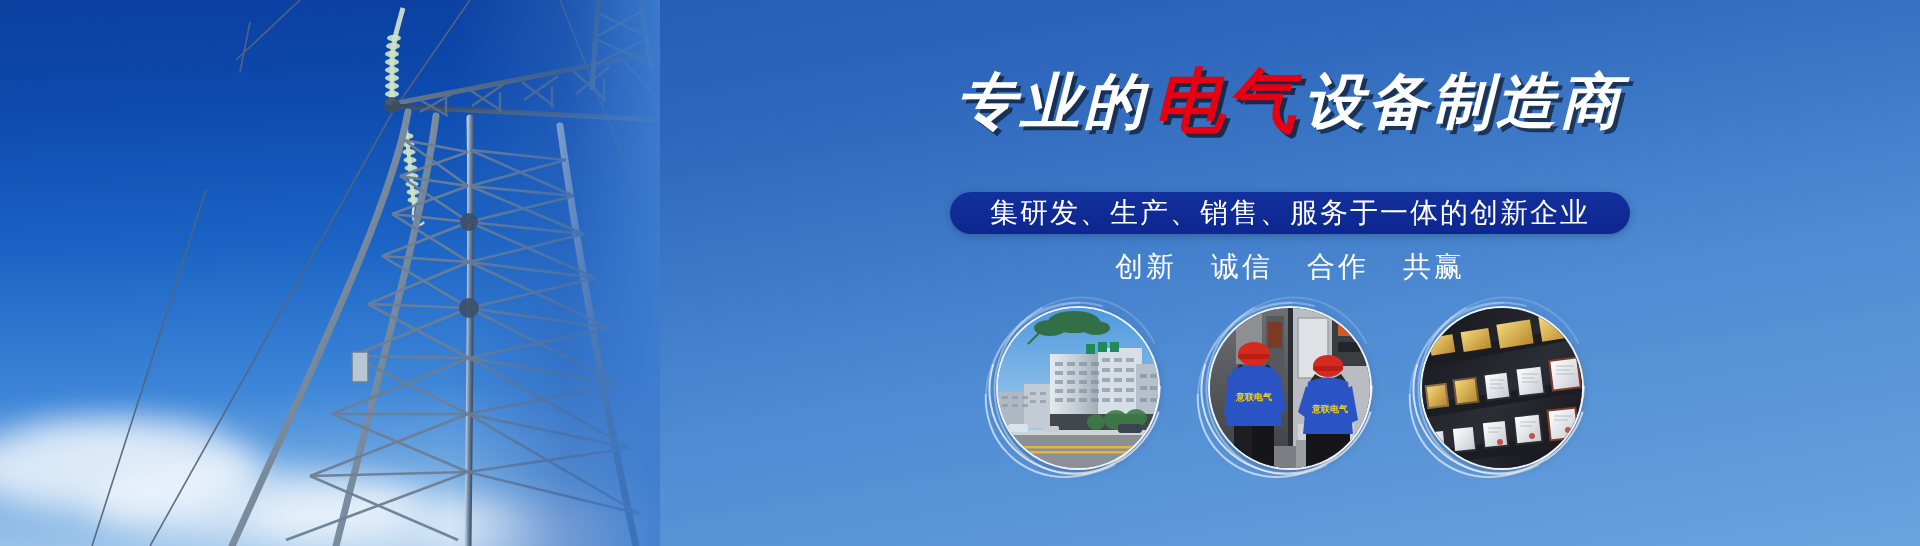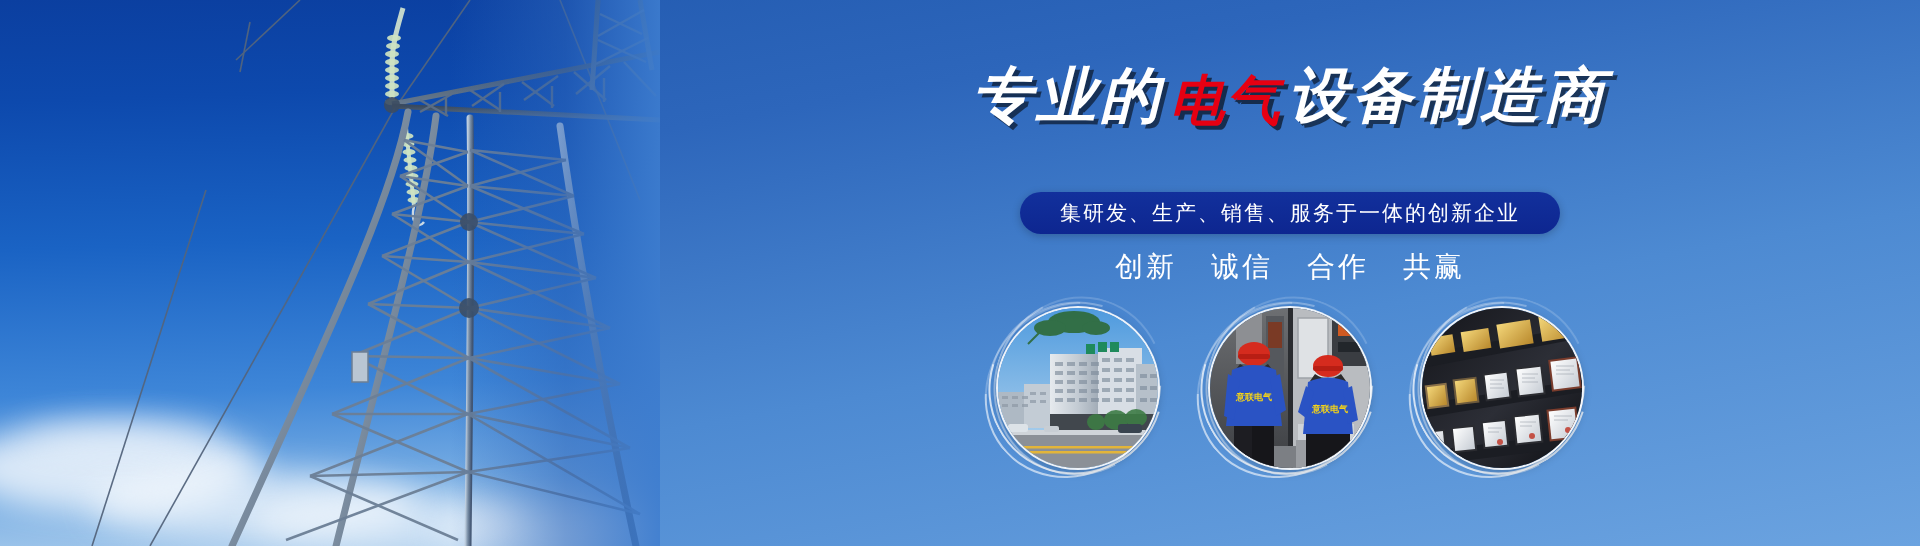--- a/index.html
+++ b/index.html
@@ -37,29 +37,29 @@
 
   .headline{
     position:absolute;left:0;top:66px;width:1260px;text-align:center;
     font-size:60px;font-weight:bold;letter-spacing:4px;line-height:1;
     white-space:nowrap;
   }
   .headline .seg{display:inline-block;font-style:italic;}
   .headline .white{color:#ffffff;text-shadow:4px 4px 0 rgba(0,0,0,.55);}
   .headline .red{
     color:#e60012;text-shadow:4px 4px 0 rgba(0,0,0,.6);
-    font-size:54px;letter-spacing:2px;margin:0 6px;vertical-align:-3px;text-align:center;
+    font-size:70px;letter-spacing:2px;margin:0 6px;vertical-align:-3px;text-align:center;
   }
 
   .pill{
     position:absolute;left:50%;transform:translateX(-50%);top:192px;
     height:42px;padding:0 40px;border-radius:21px;
     background:linear-gradient(to bottom,#12309c,#0d2690);
     display:flex;align-items:center;justify-content:center;
-    color:#ffffff;font-size:21px;letter-spacing:2px;white-space:nowrap;
+    color:#ffffff;font-size:28px;letter-spacing:2px;white-space:nowrap;
     box-shadow:0 2px 8px rgba(0,0,0,.22);
   }
 
   .keywords{
     position:absolute;left:0;top:248px;width:1260px;
     display:flex;justify-content:center;gap:34px;
   }
   .keyword{color:#ffffff;font-size:28px;letter-spacing:3px;white-space:nowrap;}
 
   

